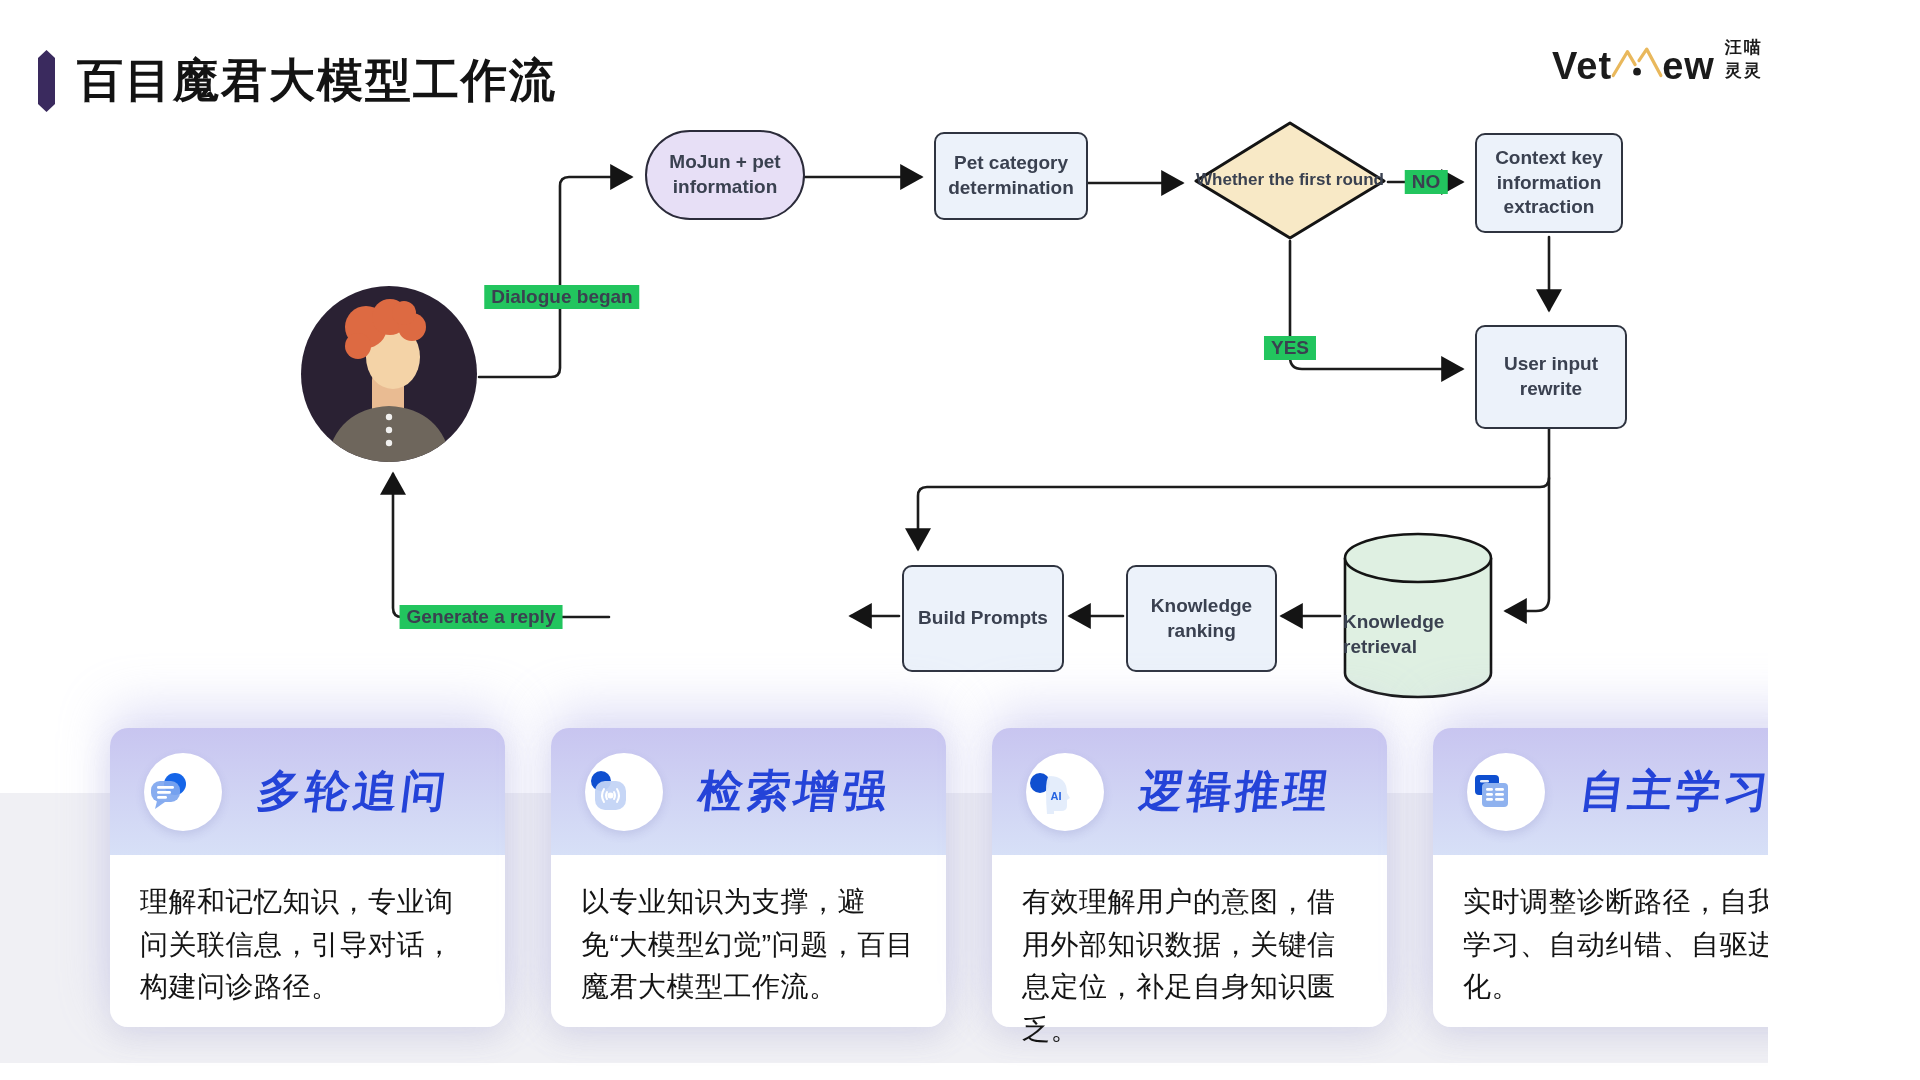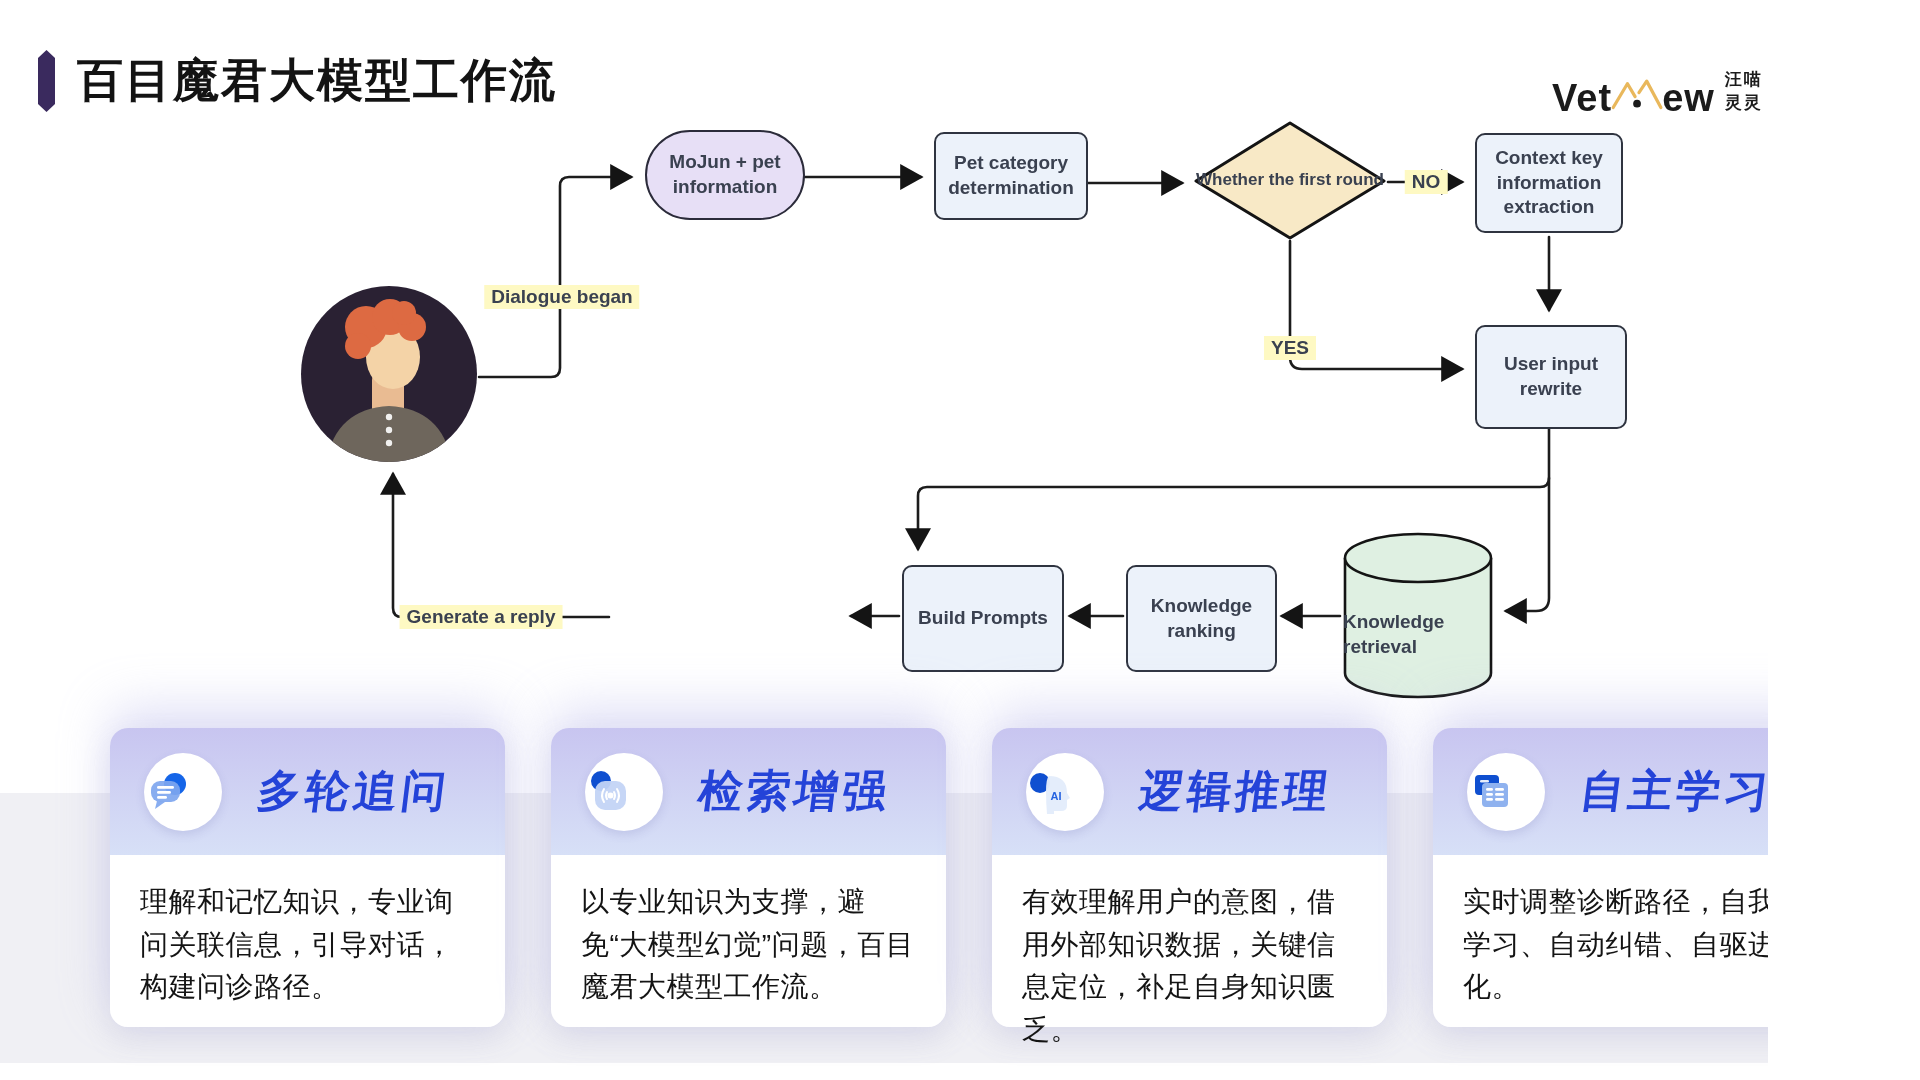--- a/index.html
+++ b/index.html
@@ -7,38 +7,38 @@
          font-family:"Liberation Sans",sans-serif;overflow:hidden;}
   .gray-band{position:absolute;left:0;top:793px;width:1920px;height:270px;background:#f0f0f4;}
 
   
   .hdr{position:absolute;left:38px;top:50px;display:flex;align-items:center;gap:22px;}
   .hdr-bar{width:17px;height:62px;background:#3a2a5e;
            clip-path:polygon(50% 0,100% 13%,100% 87%,50% 100%,0 87%,0 13%);}
   .hdr h1{margin:0;font-size:46px;font-weight:900;color:#131313;letter-spacing:2px;}
 
   
-  .logo{position:absolute;left:1552px;top:68px;display:flex;align-items:flex-end;}
+  .logo{position:absolute;left:1552px;top:36px;display:flex;align-items:flex-end;}
   .logo .wm{font-size:38px;font-weight:800;color:#1b1b1b;letter-spacing:1px;line-height:1;}
   .logo .cn{font-size:17px;font-weight:700;color:#1b1b1b;margin-left:10px;margin-bottom:3px;letter-spacing:2px;}
   .logo svg{margin:0 -2px;}
 
   
   .connectors{position:absolute;left:0;top:0;pointer-events:none;}
 
   
   .node{position:absolute;display:flex;align-items:center;justify-content:center;
         text-align:center;font-size:19px;font-weight:600;color:#3a4150;line-height:1.3;}
   .n-box{background:#ecf2fa;border:2.5px solid #2f3440;border-radius:10px;}
   .n-stadium{background:#e7dff6;border:2.5px solid #2b2b3a;border-radius:46px;}
   .shape-wrap{position:absolute;}
   .shape-wrap .lbl{position:absolute;inset:0;display:flex;align-items:center;justify-content:center;
         text-align:left;font-size:19px;font-weight:600;color:#3a4150;line-height:1.3;}
   .cloud-lbl{color:#ffffff !important;}
-  .edge-label{position:absolute;transform:translate(-50%,-50%);background:#fef9c3;
+  .edge-label{position:absolute;transform:translate(-50%,-50%);background:#22c55e;
         padding:1px 7px;font-size:19px;font-weight:600;color:#3a4150;white-space:nowrap;}
 
   
   .card{position:absolute;top:728px;width:395px;border-radius:18px;
         box-shadow:0 -20px 50px rgba(185,185,235,.45),0 12px 28px rgba(140,140,190,.18);}
   .card-head{height:127px;border-radius:18px 18px 0 0;display:flex;align-items:center;
         padding-left:34px;background:linear-gradient(180deg,#c8c5f0 0%,#d7e0f7 100%);}
   .icon-circle{width:78px;height:78px;border-radius:50%;background:#ffffff;flex:none;
         display:flex;align-items:center;justify-content:flex-start;box-shadow:0 4px 10px rgba(80,80,160,.15);}
   .card-title{flex:1;text-align:center;font-size:44px;font-weight:800;color:#2443d8;

